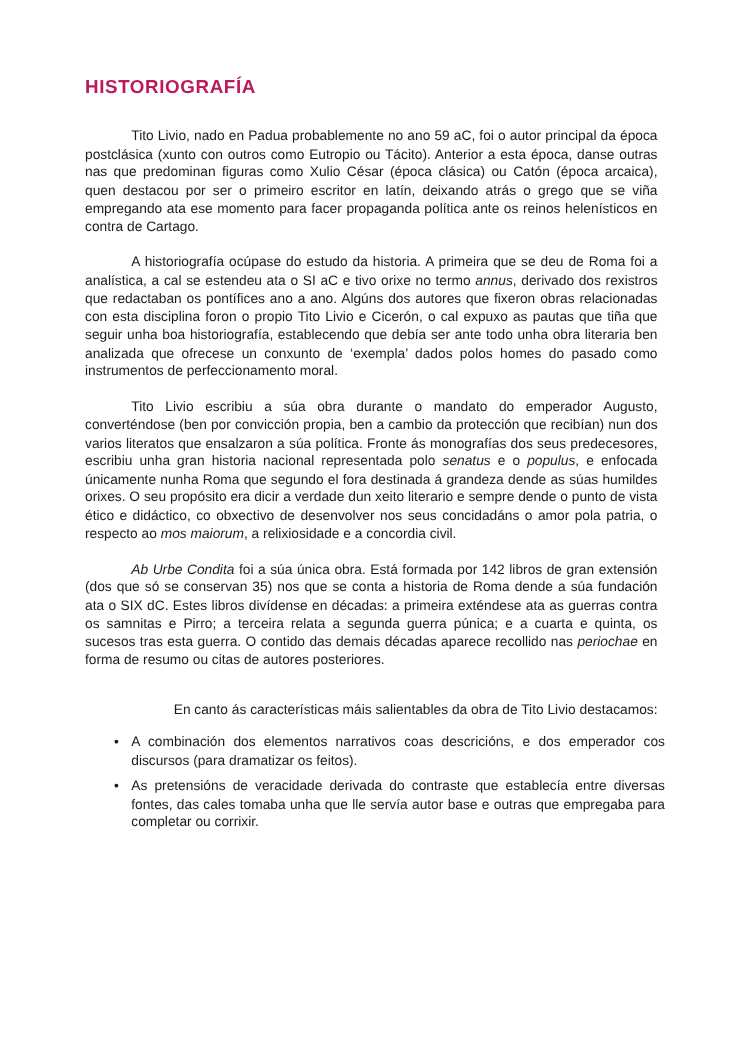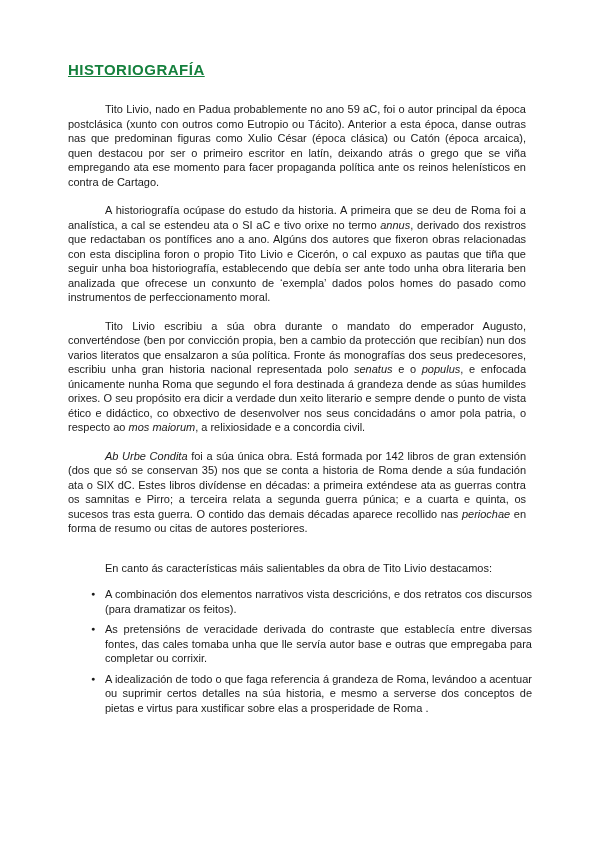--- a/index.html
+++ b/index.html
@@ -17,34 +17,33 @@
     font-family: "Liberation Sans", "DejaVu Sans", sans-serif;
     color: #1a1a1a;
     overflow: hidden;
   }
   h1.doc-title {
     font-size: 15px;
     line-height: 16px;
     font-weight: bold;
     letter-spacing: 0.5px;
     margin: 0 0 24px 0;
-    color: #15803d;
-    text-decoration: underline;
+    color: #be185d;
   }
   p.para {
     font-size: 11px;
     line-height: 14.5px;
     text-align: justify;
     text-indent: 37px;
     margin: 0 6px 14px 0;
   }
   p.para.intro {
     margin-top: 25px;
     margin-bottom: 12px;
-    text-align: left;
+    text-align: right;
   }
   ul.bullet-list {
     margin: 0;
     padding: 0 0 0 23px;
     list-style: none;
   }
   ul.bullet-list li {
     position: relative;
     font-size: 11px;
     line-height: 14.5px;
@@ -68,17 +67,16 @@
 <div class="page">
   <h1 class="doc-title">HISTORIOGRAFÍA</h1>
 
   <p class="para"><span>Tito Livio, nado en Padua probablemente no ano 59 aC, foi o autor principal da época postclásica (xunto con outros como Eutropio ou Tácito). Anterior a esta época, danse outras nas que predominan figuras como Xulio César (época clásica) ou Catón (época arcaica), quen destacou por ser o primeiro escritor en latín, deixando atrás o grego que se viña empregando ata ese momento para facer propaganda política ante os reinos helenísticos en contra de Cartago.</span></p>
   <p class="para"><span>A historiografía ocúpase do estudo da historia. A primeira que se deu de Roma foi a analística, a cal se estendeu ata o SI aC e tivo orixe no termo </span><i>annus</i><span>, derivado dos rexistros que redactaban os pontífices ano a ano. Algúns dos autores que fixeron obras relacionadas con esta disciplina foron o propio Tito Livio e Cicerón, o cal expuxo as pautas que tiña que seguir unha boa historiografía, establecendo que debía ser ante todo unha obra literaria ben analizada que ofrecese un conxunto de ‘exempla’ dados polos homes do pasado como instrumentos de perfeccionamento moral.</span></p>
   <p class="para"><span>Tito Livio escribiu a súa obra durante o mandato do emperador Augusto, converténdose (ben por convicción propia, ben a cambio da protección que recibían) nun dos varios literatos que ensalzaron a súa política. Fronte ás monografías dos seus predecesores, escribiu unha gran historia nacional representada polo </span><i>senatus</i><span> e o </span><i>populus</i><span>, e enfocada únicamente nunha Roma que segundo el fora destinada á grandeza dende as súas humildes orixes. O seu propósito era dicir a verdade dun xeito literario e sempre dende o punto de vista ético e didáctico, co obxectivo de desenvolver nos seus concidadáns o amor pola patria, o respecto ao </span><i>mos maiorum</i><span>, a relixiosidade e a concordia civil.</span></p>
   <p class="para"><i>Ab Urbe Condita</i><span> foi a súa única obra. Está formada por 142 libros de gran extensión (dos que só se conservan 35) nos que se conta a historia de Roma dende a súa fundación ata o SIX dC. Estes libros divídense en décadas: a primeira exténdese ata as guerras contra os samnitas e Pirro; a terceira relata a segunda guerra púnica; e a cuarta e quinta, os sucesos tras esta guerra. O contido das demais décadas aparece recollido nas </span><i>periochae</i><span> en forma de resumo ou citas de autores posteriores.</span></p>
   <p class="para intro"><span>En canto ás características máis salientables da obra de Tito Livio destacamos:</span></p>
 
   <ul class="bullet-list">
-    <li><span>A combinación dos elementos narrativos vista descricións, e dos retratos cos discursos (para dramatizar os feitos).</span></li>
+    <li><span>A combinación dos elementos narrativos coas descricións, e dos emperador cos discursos (para dramatizar os feitos).</span></li>
     <li><span>As pretensións de veracidade derivada do contraste que establecía entre diversas fontes, das cales tomaba unha que lle servía autor base e outras que empregaba para completar ou corrixir.</span></li>
-    <li><span>A idealización de todo o que faga referencia á grandeza de Roma, levándoo a acentuar ou suprimir certos detalles na súa historia, e mesmo a serverse dos conceptos de pietas e virtus para xustificar sobre elas a prosperidade de Roma .</span></li>
   </ul>
 </div>
 
 </body></html>

